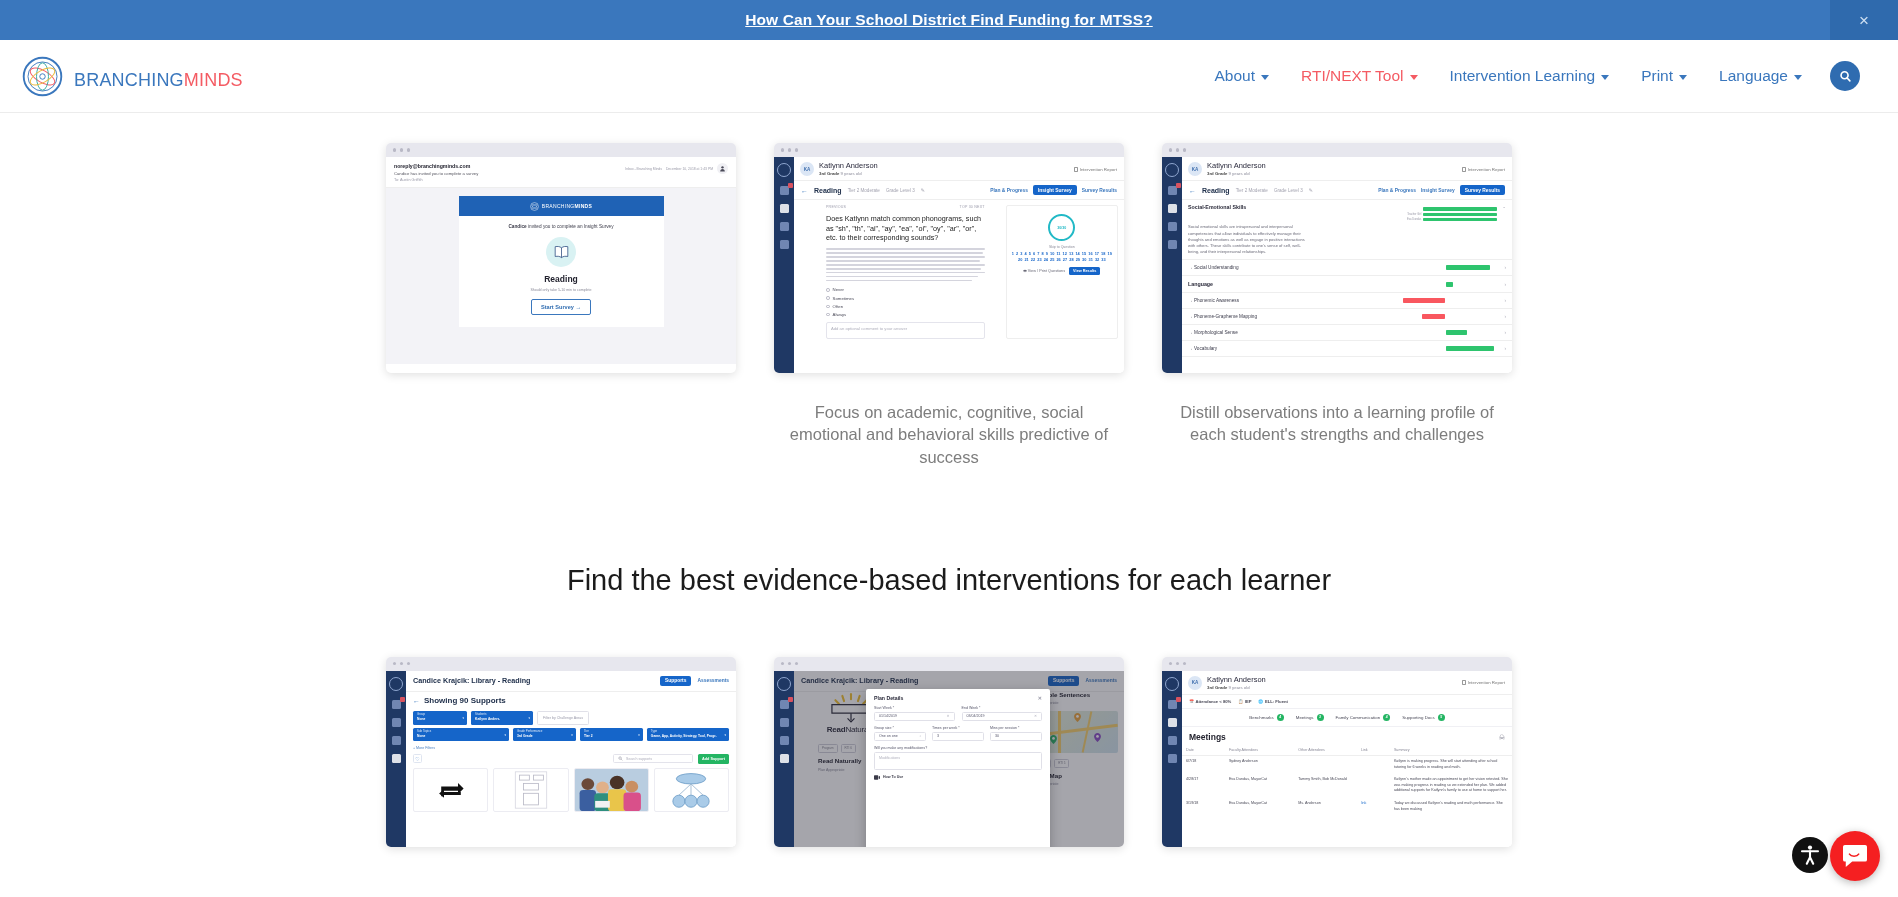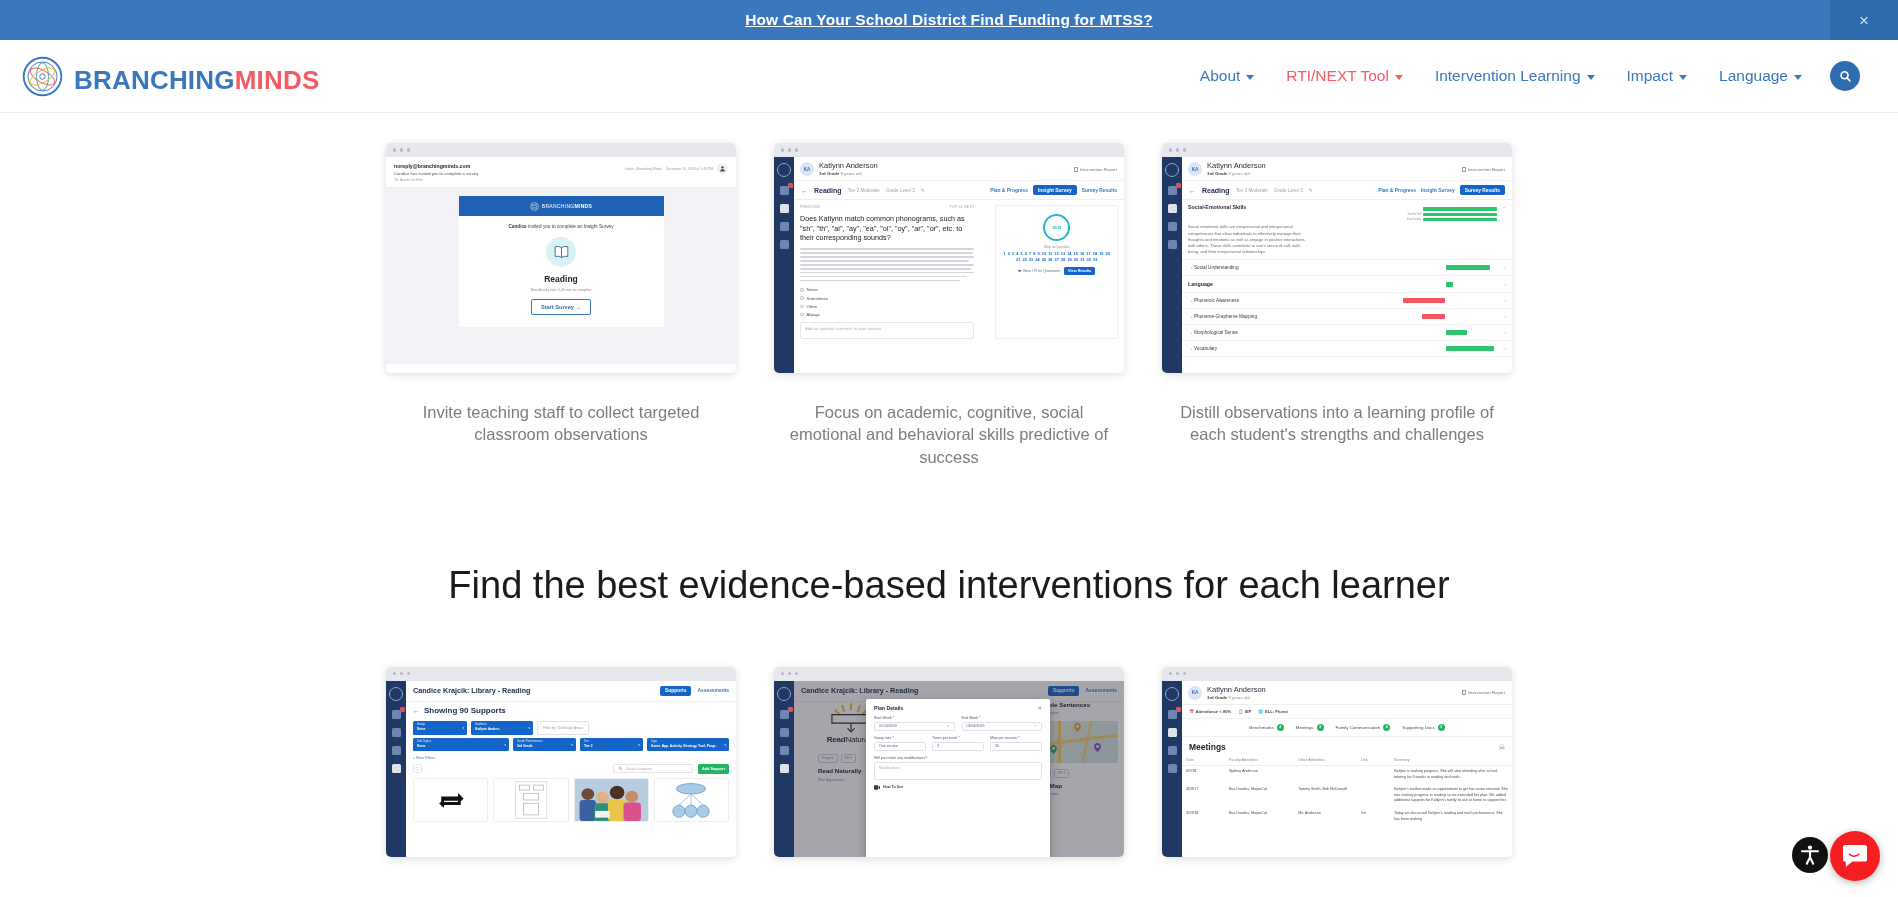--- a/index.html
+++ b/index.html
@@ -44,21 +44,21 @@
     display: flex;
     align-items: center;
     padding: 0 24px 0 22px;
     border-bottom: 1px solid #ececec;
     position: relative;
     z-index: 20;
   }
   .brand { display: flex; align-items: center; gap: 11px; cursor: pointer; }
   .brand-mark { width: 41px; height: 41px; flex: none; }
   .brand-text {
-    font-size: 26px; letter-spacing: .2px; font-weight: 700; white-space: nowrap; margin-top: 8px;
+    font-size: 18px; letter-spacing: .2px; font-weight: 400; white-space: nowrap; margin-top: 8px;
   }
   .brand-text .b1 { color: #3a77bd; }
   .brand-text .b2 { color: #f45b63; }
 
   .nav {
     margin-left: auto;
     display: flex;
     align-items: center;
     gap: 0;
   }
@@ -133,21 +133,21 @@
     margin-top: 28px;
     text-align: center;
     font-size: 16.5px;
     line-height: 1.35;
     color: #7d7d7d;
     padding: 0 4px;
   }
 
   .section-title {
     text-align: center;
-    font-size: 38px;
+    font-size: 29px;
     font-weight: 400;
     color: #1b1b1b;
     margin-top: 96px;
   }
 
   
   .app { display: flex; height: calc(100% - 14px); background: #fff; }
   .app-side {
     width: 20px; background: #1f3864; flex: none;
     display: flex; flex-direction: column; align-items: center;
@@ -193,21 +193,21 @@
   }
   .back-arrow { color: #3a77bd; font-size: 7px; line-height: 1; }
   .tb-title { font-size: 7px; font-weight: bold; color: #22324d; }
   .tb-meta { font-size: 4.6px; color: #a3a3b0; }
   .pencil { font-size: 5px; color: #9a9aa8; }
   .tabs-right { margin-left: auto; display: flex; align-items: center; gap: 5px; }
   .tab { font-size: 4.9px; color: #3a77bd; font-weight: bold; }
   .tab.sel { background: #1565c9; color: #fff; padding: 2.6px 5px; border-radius: 2px; }
 
   
-  .c2-body { display: flex; gap: 21px; padding: 5px 6px; }
+  .c2-body { display: flex; gap: 21px; padding: 5px 6px; margin-left: 26px; }
   .c2-left { flex: 1.55; min-width: 0; }
   .c2-right {
     flex: 1; border: 1px solid #eee; border-radius: 2px;
     padding: 6px 4px; text-align: center;
   }
   .prevnext { display: flex; justify-content: space-between; font-size: 3.6px; color: #9b9bab; letter-spacing:.2px; }
   .q-text { font-size: 7.2px; line-height: 1.32; color: #222; margin-top: 5px; font-weight: 400; }
   .body-lines { margin-top: 5px; display: flex; flex-direction: column; gap: 2.1px; }
   .bl { height: 1.9px; background: #d4d4dd; border-radius: 1px; }
   .radios { margin-top: 6px; display: flex; flex-direction: column; gap: 3.2px; }
@@ -389,21 +389,21 @@
     </div>
     <div class="nav-item accent">
       <span>RTI/NEXT Tool</span>
       <i class="caret"></i>
     </div>
     <div class="nav-item">
       <span>Intervention Learning</span>
       <i class="caret"></i>
     </div>
     <div class="nav-item">
-      <span>Impact</span>
+      <span>Print</span>
       <i class="caret"></i>
     </div>
     <div class="nav-item">
       <span>Language</span>
       <i class="caret"></i>
     </div>
     <div class="search-btn">
       <svg width="15" height="15" viewBox="0 0 24 24">
         <circle cx="10.5" cy="10" r="5.6" fill="none" stroke="#fff" stroke-width="2.6"></circle>
         <line x1="14.6" y1="14.4" x2="19" y2="19" stroke="#fff" stroke-width="2.6" stroke-linecap="round"></line>
@@ -465,21 +465,20 @@
                   <line x1="12" y1="4" x2="12" y2="18" stroke="#2b4a7e" stroke-width="1.1"></line>
                 </svg>
               </div>
               <div style="font-size:8.5px;font-weight:bold;color:#23232f;margin-top:7px;">Reading</div>
               <div style="font-size:3.6px;color:#8a8a98;margin-top:4px;">Should only take 5-10 min to complete</div>
               <div style="display:inline-block;margin-top:7px;border:1px solid #3a77bd;border-radius:2px;padding:4px 9px;font-size:5.6px;font-weight:bold;color:#2f6cb0;">Start Survey →</div>
             </div>
           </div>
         </div>
       </div>
-      <div class="caption">Invite teaching staff to collect targeted classroom observations</div>
     </div>
 
     <div class="card-col">
       <div class="shot h1">
         <div class="titlebar">
           <i class="dot"></i>
             <i class="dot"></i>
             <i class="dot"></i>
         </div>
         <div class="app">

